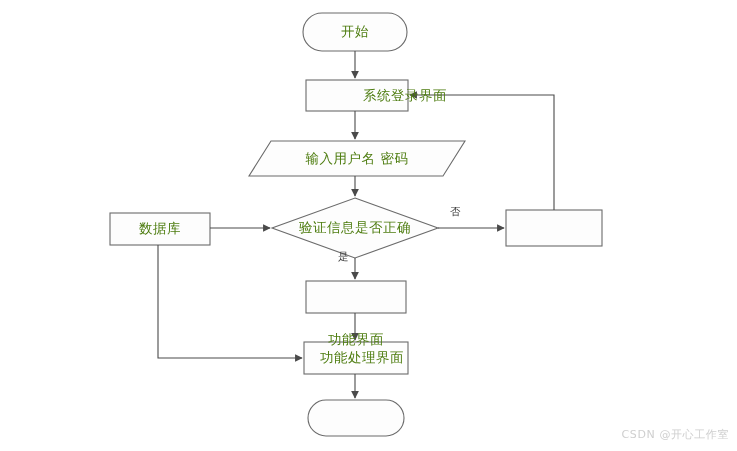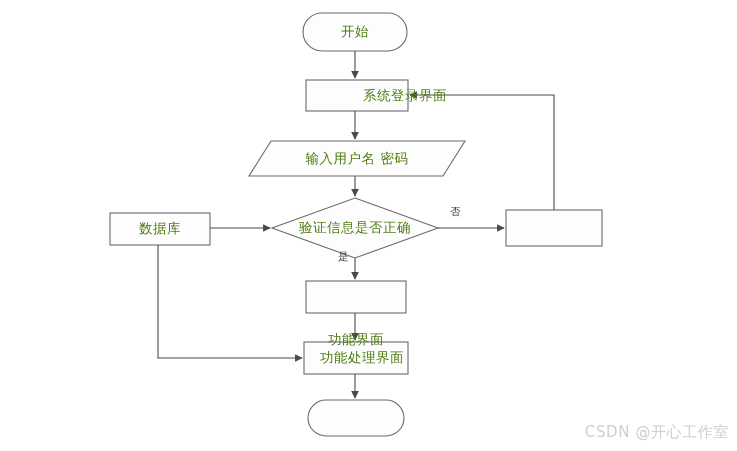--- a/index.html
+++ b/index.html
@@ -38,21 +38,21 @@
   .edge-label {
     position: absolute;
     font-size: 10.5px;
     color: #3a3a3a;
     white-space: nowrap;
   }
   .watermark {
     position: absolute;
     right: 8px;
     bottom: 9px;
-    font-size: 15px;
+    font-size: 11px;
     color: #cfcfcf;
     letter-spacing: 0.6px;
     white-space: nowrap;
   }
 </style>
 </head>
 <body>
 
 <div id="canvas">
 

